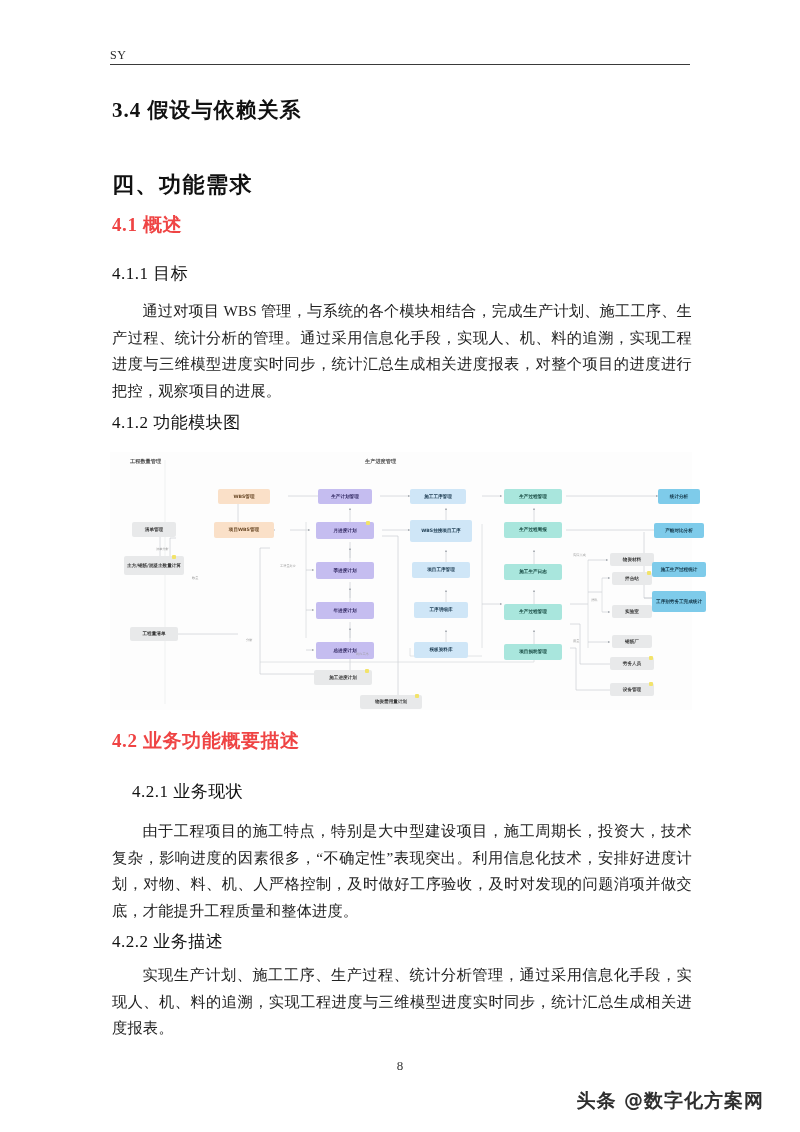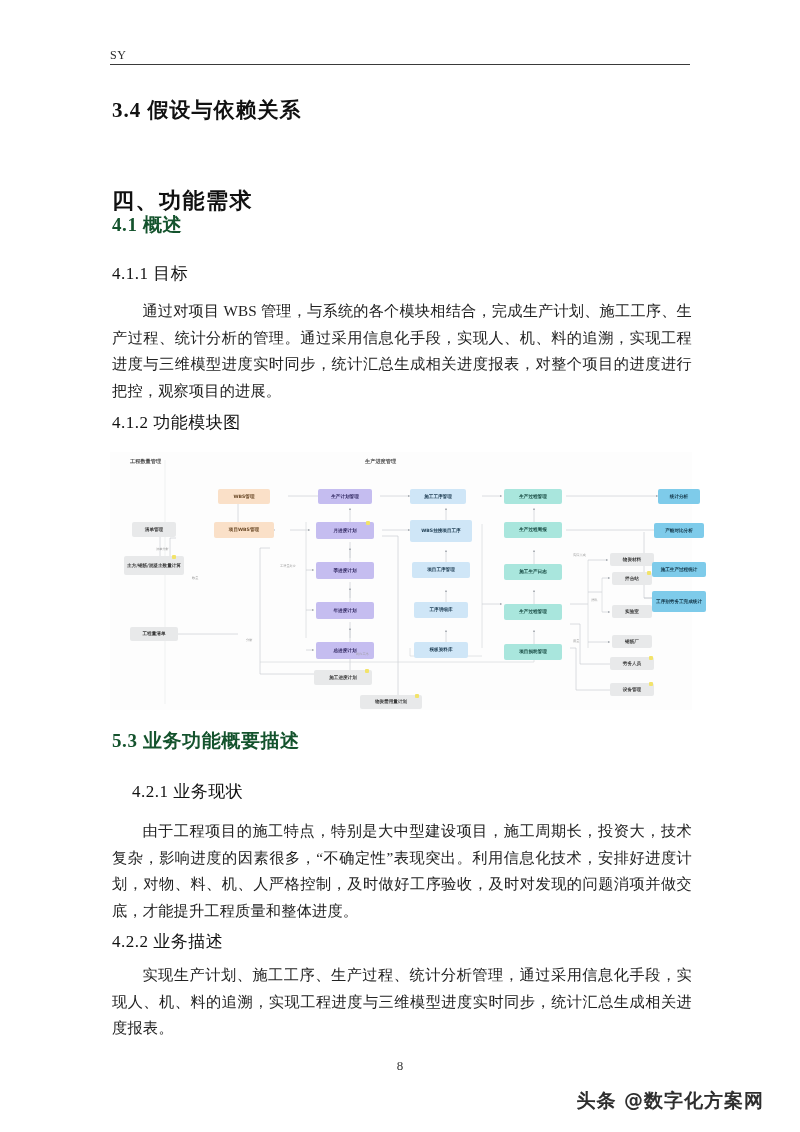--- a/index.html
+++ b/index.html
@@ -33,28 +33,28 @@
 
   
   .h-sec{
     font-size:21px;font-weight:bold;color:#111;
     letter-spacing:1px;
   }
   .h-major{
     font-size:22px;font-weight:bold;color:#111;letter-spacing:1.5px;
   }
   .h-sub{
-    font-size:19px;font-weight:bold;color:#14532d;letter-spacing:.6px;
+    font-size:19px;font-weight:bold;color:#ef4444;letter-spacing:.6px;
   }
   .h-subsub{
     font-size:17px;font-weight:normal;color:#111;letter-spacing:.5px;
   }
 
   #sec34{position:absolute;left:112px;top:96px;}
-  #sec4 {position:absolute;left:112px;top:186px;}
+  #sec4 {position:absolute;left:112px;top:170px;}
   #sec41{position:absolute;left:112px;top:212px;}
   #sec411{position:absolute;left:112px;top:262px;}
   #sec412{position:absolute;left:112px;top:411px;text-align:center;}
   #sec42{position:absolute;left:112px;top:728px;}
   #sec421{position:absolute;left:112px;top:780px;margin-left:20px;}
   #sec422{position:absolute;left:112px;top:930px;}
 
   
   .para{
     position:absolute;
@@ -139,21 +139,21 @@
   <div class="header">
     <div class="header-label">SY</div>
     <div class="header-rule"></div>
   </div>
 
   <div id="sec34" class="h-sec">3.4 假设与依赖关系</div>
   <div id="sec4" class="h-major">四、功能需求</div>
   <div id="sec41" class="h-sub">4.1 概述</div>
   <div id="sec411" class="h-subsub">4.1.1 目标</div>
   <div id="sec412" class="h-subsub">4.1.2 功能模块图</div>
-  <div id="sec42" class="h-sub">5.3 业务功能概要描述</div>
+  <div id="sec42" class="h-sub">4.2 业务功能概要描述</div>
   <div id="sec421" class="h-subsub">4.2.1 业务现状</div>
   <div id="sec422" class="h-subsub">4.2.2 业务描述</div>
 
   <div id="para1" class="para">通过对项目 WBS 管理，与系统的各个模块相结合，完成生产计划、施工工序、生产过程、统计分析的管理。通过采用信息化手段，实现人、机、料的追溯，实现工程进度与三维模型进度实时同步，统计汇总生成相关进度报表，对整个项目的进度进行把控，观察项目的进展。</div>
   <div id="para2" class="para">由于工程项目的施工特点，特别是大中型建设项目，施工周期长，投资大，技术复杂，影响进度的因素很多，“不确定性”表现突出。利用信息化技术，安排好进度计划，对物、料、机、人严格控制，及时做好工序验收，及时对发现的问题消项并做交底，才能提升工程质量和整体进度。</div>
   <div id="para3" class="para">实现生产计划、施工工序、生产过程、统计分析管理，通过采用信息化手段，实现人、机、料的追溯，实现工程进度与三维模型进度实时同步，统计汇总生成相关进度报表。</div>
 
   <div class="diagram">
 
     <svg width="582" height="258" viewBox="0 0 582 258">

